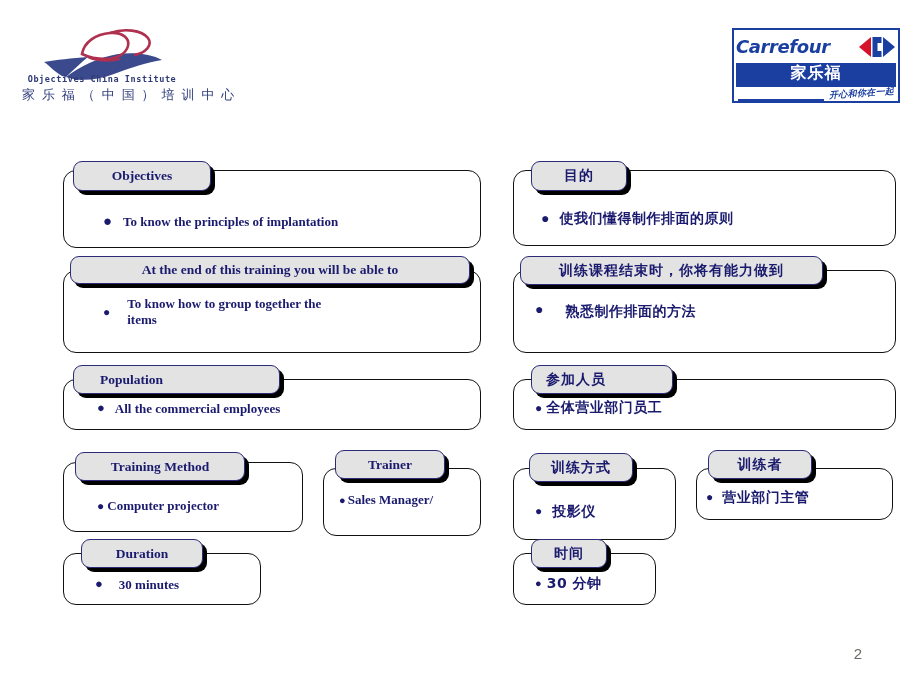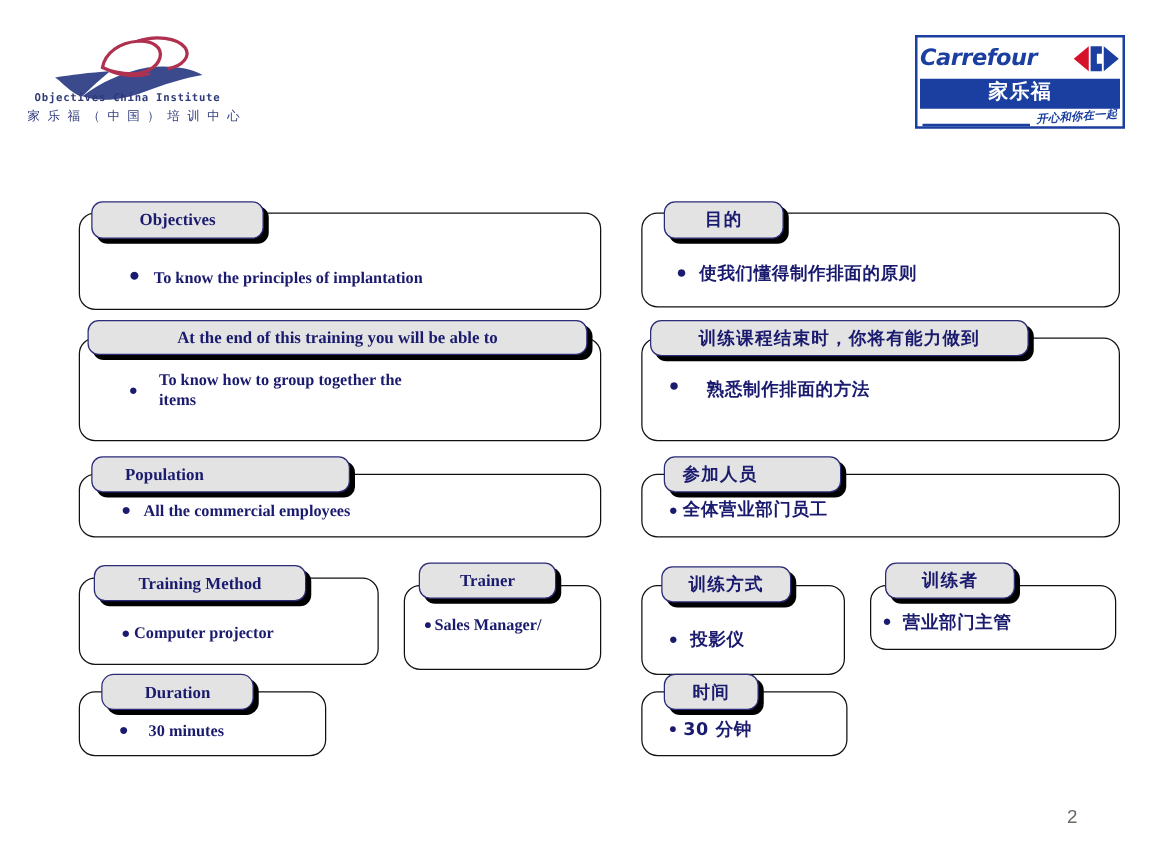--- a/index.html
+++ b/index.html
@@ -18,21 +18,21 @@
     position: absolute; left: 22px; top: 74px; width: 160px;
     text-align: center;
     font-family: "DejaVu Sans Mono", monospace;
     font-size: 8.5px; font-weight: bold; letter-spacing: .6px;
     color: #2f3a77; white-space: nowrap;
   }
   .cci-cn {
     position: absolute; left: 22px; top: 86px; width: 160px;
     text-align: left;
     font-family: "DejaVu Sans", sans-serif;
-    font-size: 10px; letter-spacing: 1.4px; color: #34407d; white-space: nowrap;
+    font-size: 13px; letter-spacing: 1.4px; color: #34407d; white-space: nowrap;
   }
 
   .cf-logo {
     position: absolute; left: 732px; top: 28px; width: 168px; height: 75px;
     border: 2px solid #1b3fa0; background: #fff;
     padding: 3px 2px;
   }
   .cf-top { display: flex; align-items: center; height: 28px; }
   .cf-word {
     font-family: "DejaVu Sans", sans-serif;
@@ -239,30 +239,30 @@
       <span class="card-head-label">训练者</span>
     </div>
     <div class="card-content" style="left:10px; top:21px; width:180px;">
       <span class="bullet" style="font-size:12px; margin-right:9px; margin-top:2px;">●</span>
       <span class="card-text">营业部门主管</span>
     </div>
   </div>
 
   <div class="card en" style="left:63px; top:553px; width:198px; height:52px;">
     <div class="card-body"></div>
-    <div class="card-head" style="left:18px; top:-14px; width:122px; height:29px;border-radius:10px;">
+    <div class="card-head" style="left:18px; top:-14px; width:122px; height:29px;">
       <span class="card-head-label">Duration</span>
     </div>
     <div class="card-content" style="left:32px; top:24px; width:160px;">
       <span class="bullet" style="font-size:13px; margin-right:16px;">●</span>
       <span class="card-text">30 minutes</span>
     </div>
   </div>
 
-  <div class="card cn" style="left:513px; top:553px; width:165px; height:52px;">
+  <div class="card cn" style="left:513px; top:553px; width:143px; height:52px;">
     <div class="card-body"></div>
     <div class="card-head" style="left:18px; top:-14px; width:76px; height:29px;">
       <span class="card-head-label">时间</span>
     </div>
     <div class="card-content" style="left:22px; top:22px; width:140px;">
       <span class="bullet" style="font-size:11px; margin-right:5px; margin-top:3px;">●</span>
       <span class="card-text">30 分钟</span>
     </div>
   </div>
 

